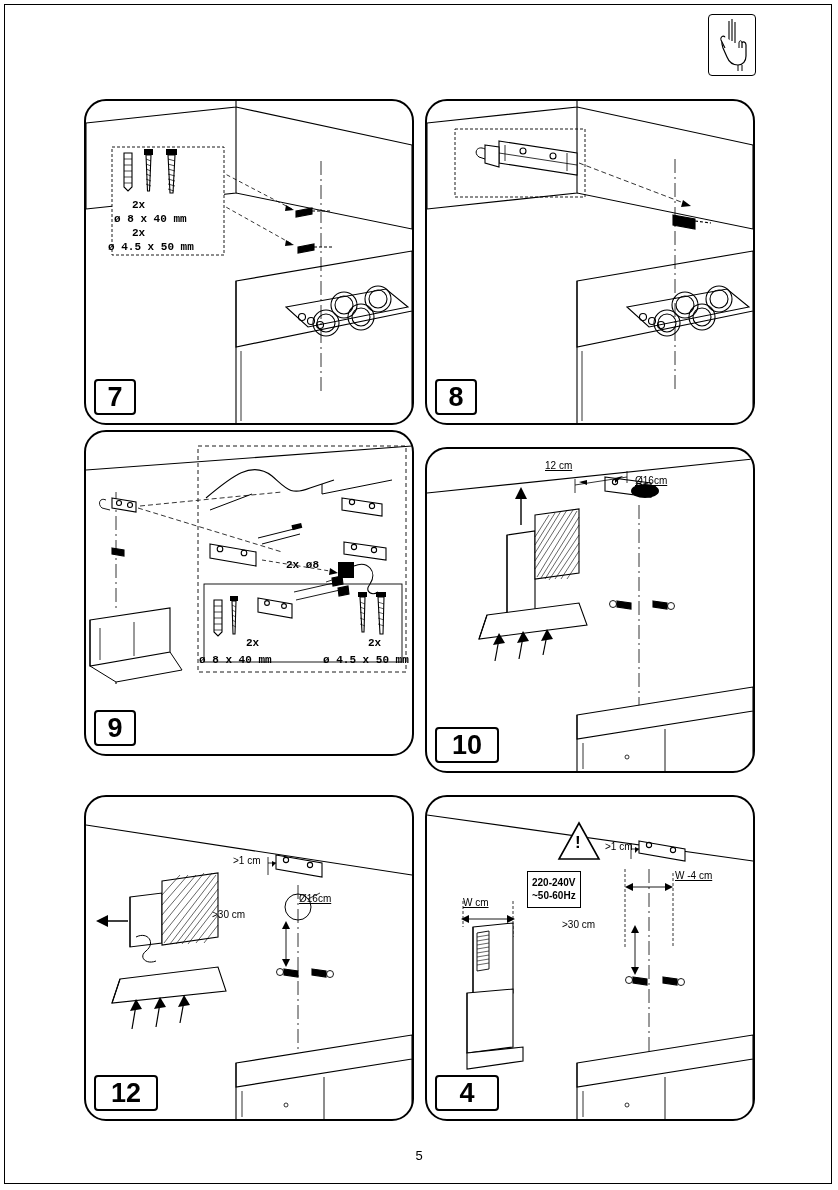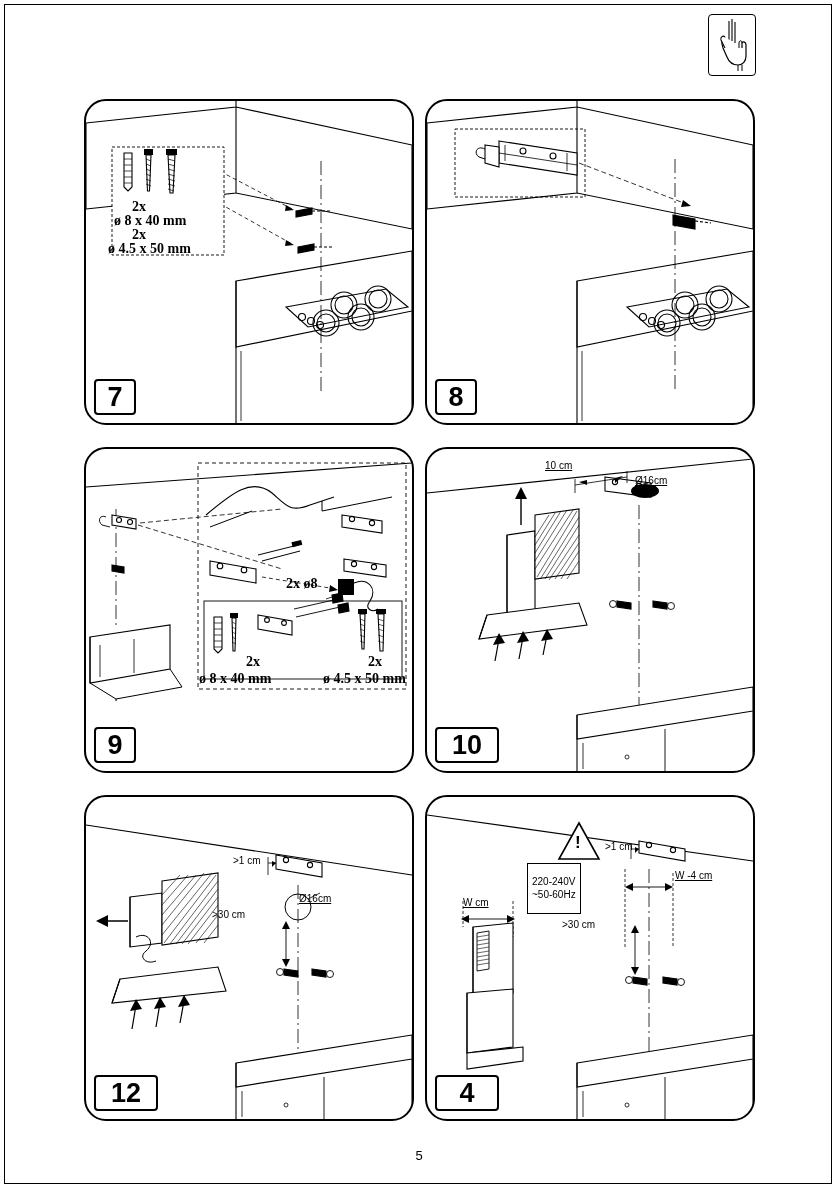--- a/index.html
+++ b/index.html
@@ -3,29 +3,29 @@
 <meta charset="utf-8">
 <style>
   html,body{margin:0;padding:0;background:#fff;}
   body{width:838px;height:1190px;position:relative;font-family:"Liberation Sans",sans-serif;color:#000;overflow:hidden;}
   .page-border{position:absolute;left:4px;top:4px;width:828px;height:1180px;border:1.5px solid #000;box-sizing:border-box;}
   .hand-box{position:absolute;left:708px;top:14px;width:48px;height:62px;border:1.2px solid #000;border-radius:4px;box-sizing:border-box;background:#fff;}
   .hand-box svg{position:absolute;left:0;top:0;}
   .panel{position:absolute;border:2px solid #000;border-radius:22px;box-sizing:border-box;background:#fff;overflow:hidden;}
   .p7{left:84px;top:99px;width:330px;height:326px;}
   .p8{left:425px;top:99px;width:330px;height:326px;}
-  .p9{left:84px;top:447px;width:330px;height:326px;padding-left:45px;}
+  .p9{left:84px;top:430px;width:330px;height:326px;padding-left:45px;}
   .p10{left:425px;top:447px;width:330px;height:326px;}
   .p11{left:84px;top:795px;width:330px;height:326px;}
   .p12{left:425px;top:795px;width:330px;height:326px;}
   .step-num{position:absolute;left:8px;bottom:8px;width:42px;height:36px;border:2px solid #000;border-radius:4px;box-sizing:border-box;display:flex;align-items:center;justify-content:center;font-size:27px;font-weight:bold;line-height:1;background:#fff;z-index:20;font-family:"Liberation Sans",sans-serif;}
   .step-num.wide{width:64px;}
   .panel svg{position:absolute;left:0;top:0;}
   .pagenum{position:absolute;left:0;top:1148px;width:838px;text-align:center;font-size:13px;}
-  .lbl{position:absolute;font-size:14px;font-weight:bold;font-family:Liberation Serif, serif;white-space:nowrap;}
+  .lbl{position:absolute;font-size:11px;font-weight:bold;font-family:Liberation Mono, monospace;white-space:nowrap;}
   .lbl-m{position:absolute;font-size:10px;font-family:"Liberation Sans",sans-serif;white-space:nowrap;}
   .boxed{border:1.2px solid #000;padding:1px 3px;background:#fff;}
 </style>
 </head>
 <body>
 
 <div class="page-border"></div>
 
 <div class="hand-box">
   <svg width="46" height="60" viewBox="0 0 46 60">
@@ -330,21 +330,21 @@
 
       <path d="M150 266 L326 238 L326 262 L150 290 Z" fill="#fff"></path>
       <path d="M150 290 L150 322"></path>
       <path d="M326 262 L326 322"></path>
       <path d="M156 294 L156 320" stroke-width="0.8"></path>
       <path d="M238 280 L238 322" stroke-width="0.9"></path>
       <circle cx="200" cy="308" r="2" stroke-width="0.8"></circle>
       <path d="M150 266 L150 290"></path>
     </g>
   </svg>
-  <div class="lbl-m" style="left:118px;top:11px;text-decoration:underline;">10 cm</div>
+  <div class="lbl-m" style="left:118px;top:11px;text-decoration:underline;">12 cm</div>
   <div class="lbl-m" style="left:208px;top:26px;text-decoration:underline;">Ø16cm</div>
   <div class="step-num wide">10</div>
 </div>
 
 <div class="panel p11">
   <svg width="326" height="322" viewBox="0 0 326 322">
     <g stroke="#000" fill="none" stroke-width="1.1">
       <path d="M0 28 L326 78" stroke-width="1.2"></path>
 
       <g>
@@ -493,21 +493,21 @@
       <path d="M150 290 L150 322"></path>
       <path d="M326 262 L326 322"></path>
       <path d="M156 294 L156 320" stroke-width="0.8"></path>
       <path d="M238 280 L238 322" stroke-width="0.9"></path>
       <circle cx="200" cy="308" r="2" stroke-width="0.8"></circle>
       <path d="M150 266 L150 290"></path>
     </g>
   </svg>
   <div class="lbl-m" style="left:148px;top:36px;font-weight:bold;font-size:17px;">!</div>
   <div class="lbl-m" style="left:178px;top:44px;">&gt;1 cm</div>
-  <div class="lbl-m boxed" style="left:100px;top:66px;padding:12px 4px;line-height:1.25;">
+  <div class="lbl-m boxed" style="left:100px;top:74px;padding:5px 4px;line-height:1.25;font-weight:bold;">
     <div>220-240V</div>
     <div>~50-60Hz</div>
   </div>
   <div class="lbl-m" style="left:248px;top:73px;text-decoration:underline;">W -4 cm</div>
   <div class="lbl-m" style="left:36px;top:100px;text-decoration:underline;">W cm</div>
   <div class="lbl-m" style="left:135px;top:122px;">&gt;30 cm</div>
   <div class="step-num wide">4</div>
 </div>
 
 <div class="pagenum">5</div>

